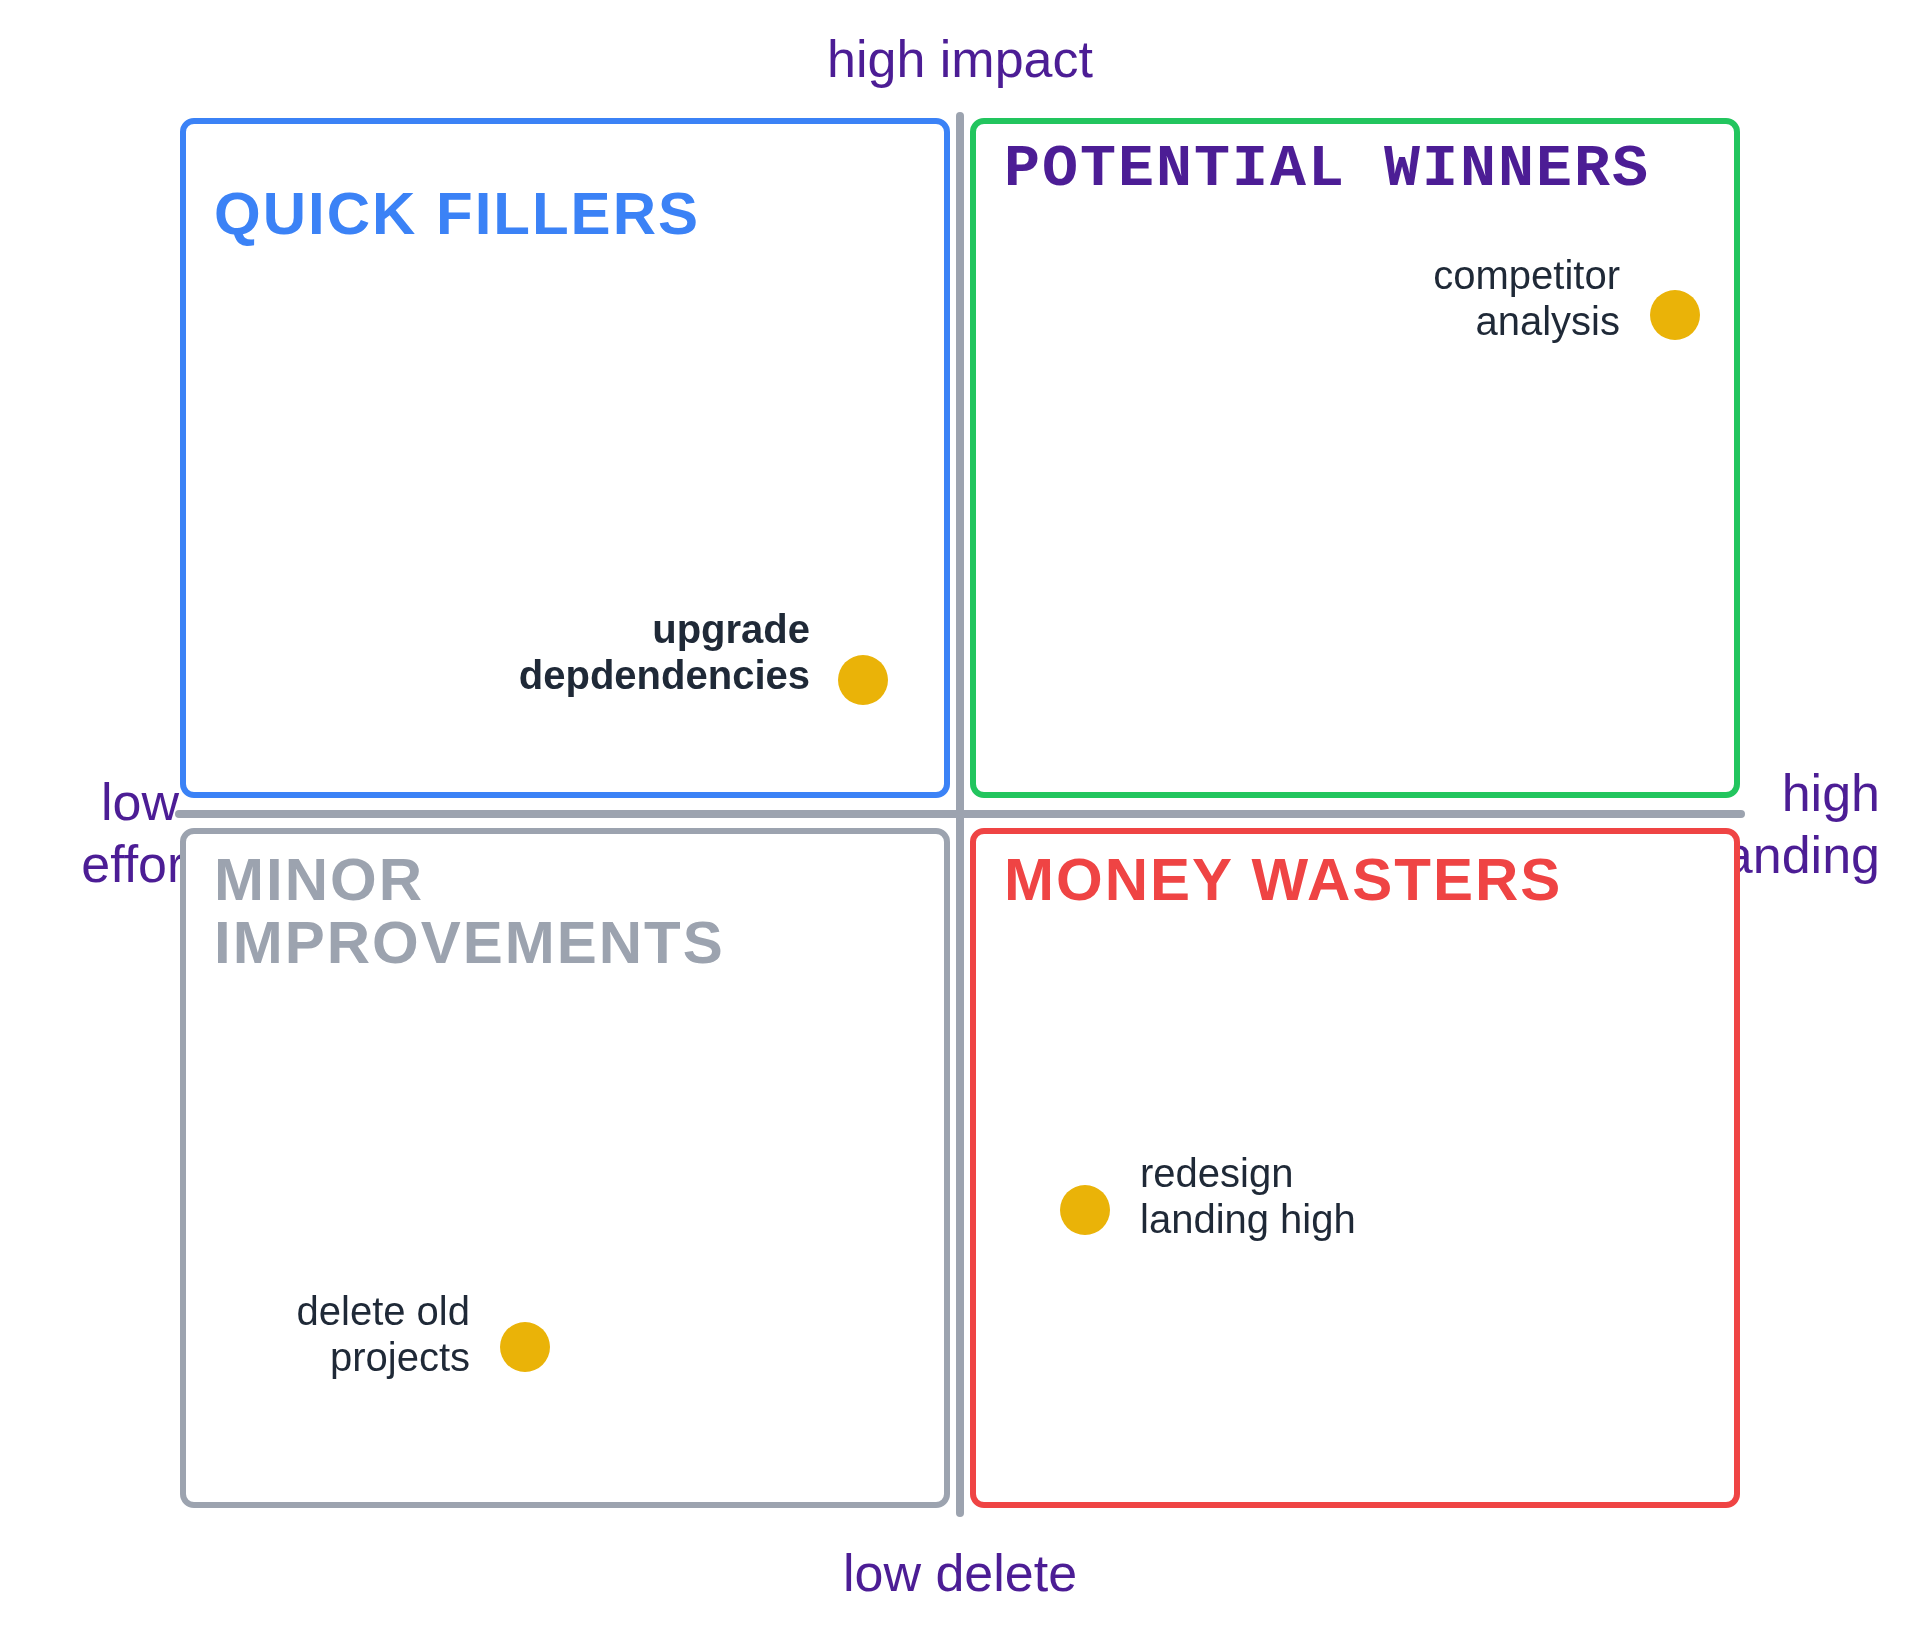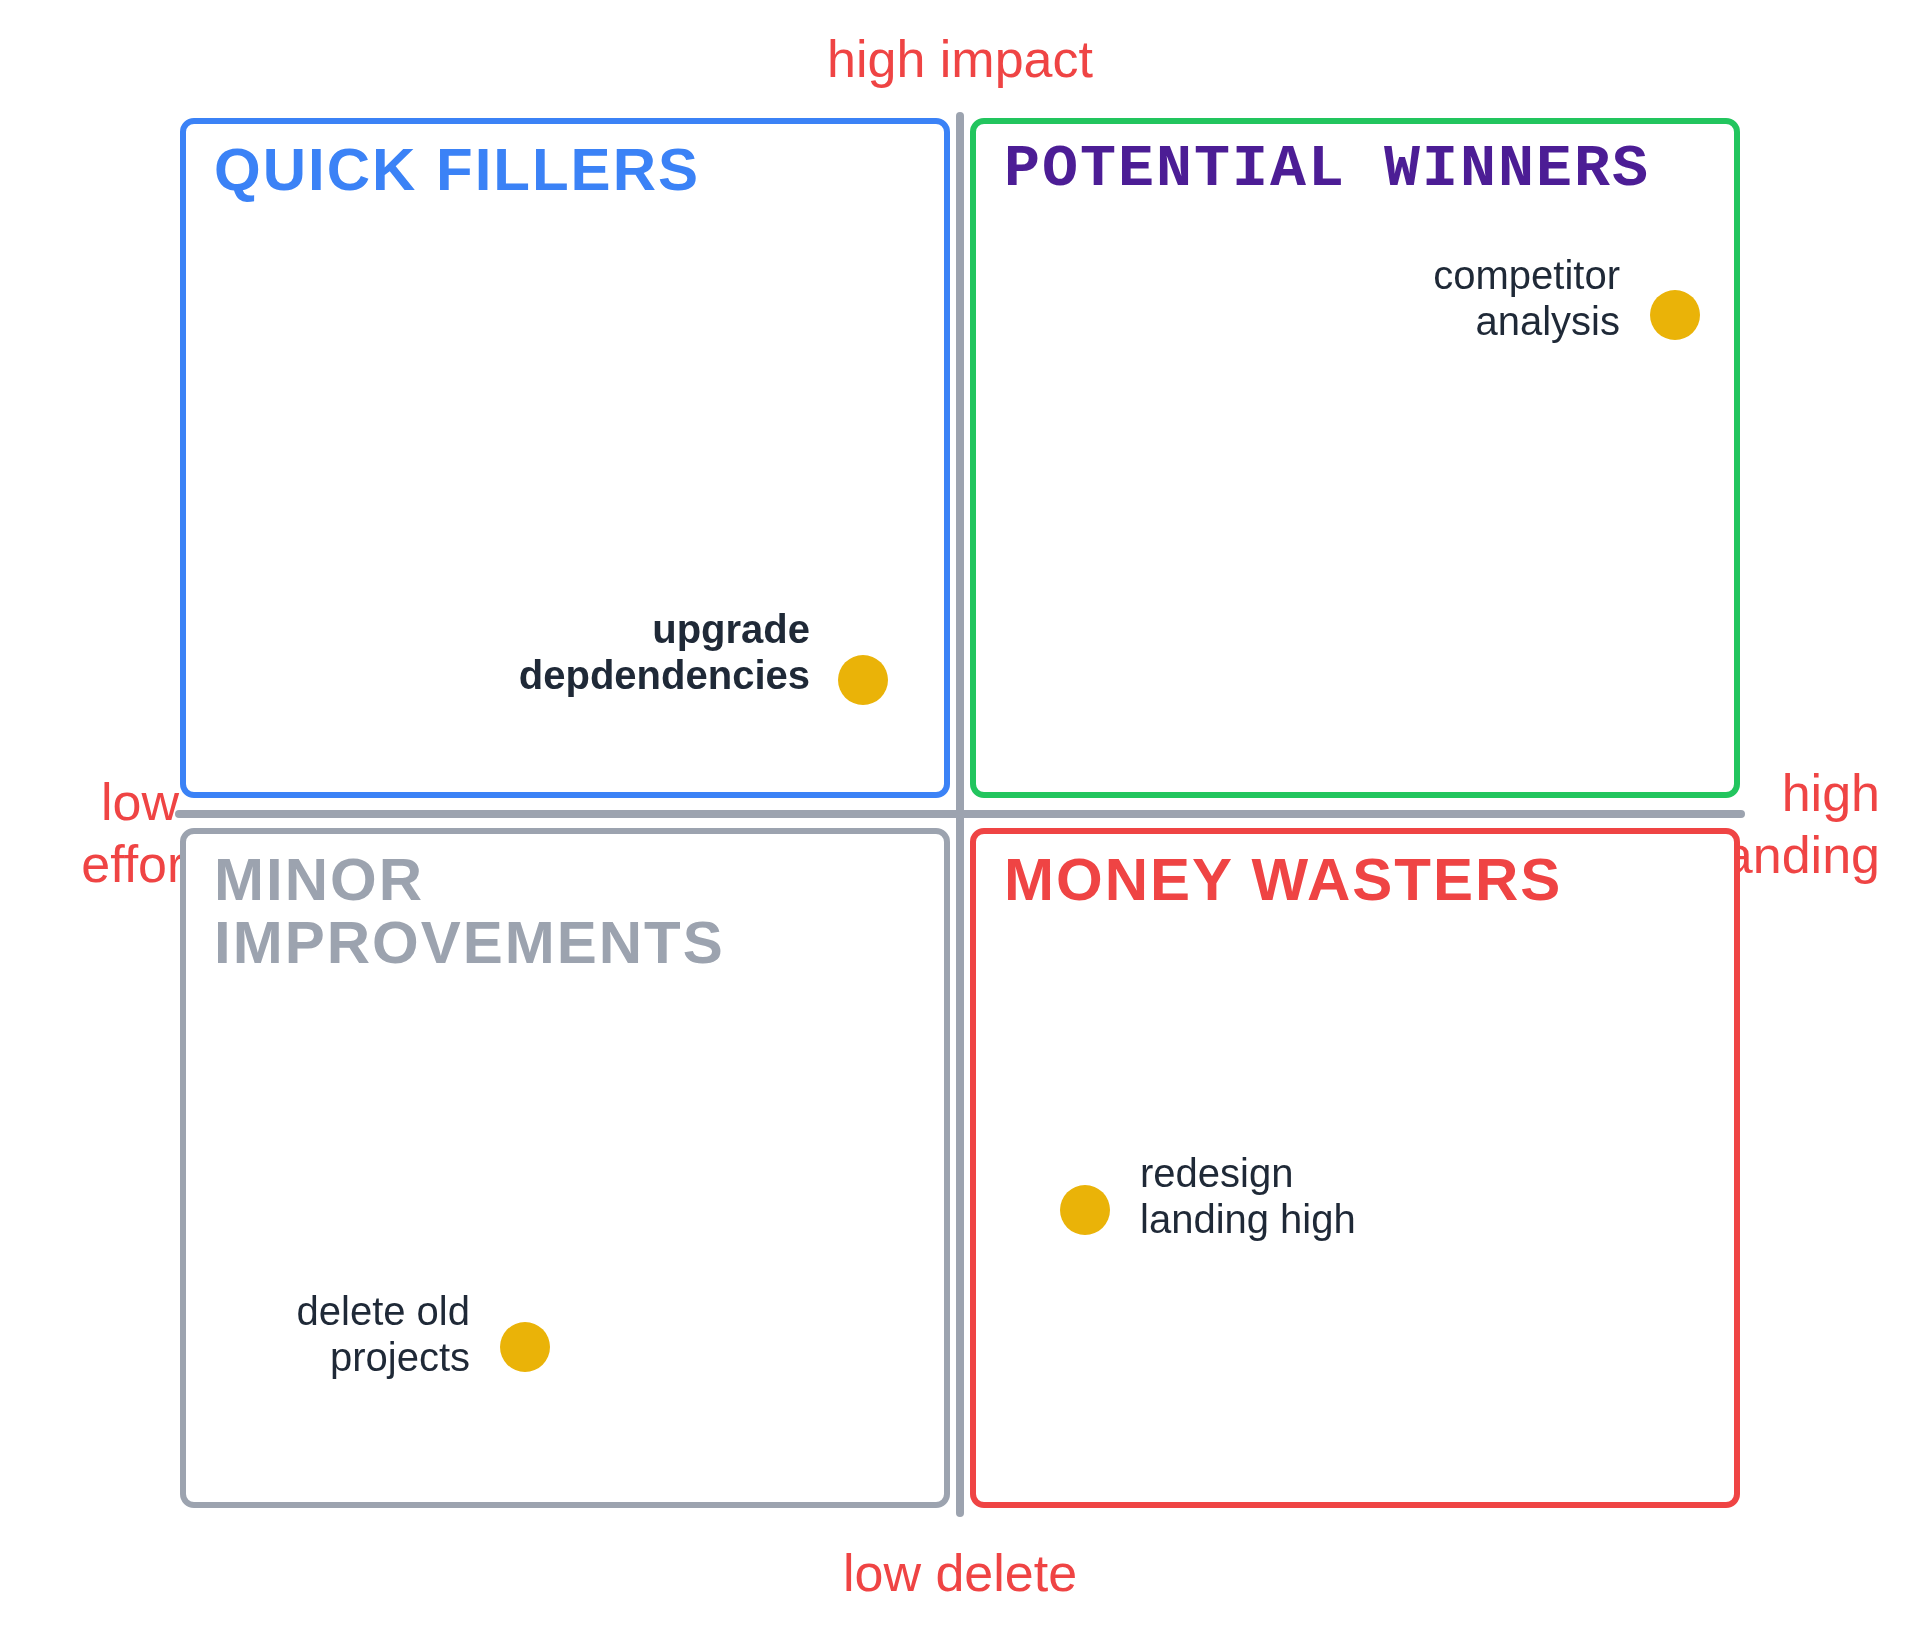--- a/index.html
+++ b/index.html
@@ -12,21 +12,21 @@
     color: #1f2937;
   }
   .stage {
     position: relative;
     width: 1920px;
     height: 1632px;
   }
   
   .axis-label {
     position: absolute;
-    color: #ef4444;
+    color: #4c1d95;
     font-size: 52px;
     line-height: 1.2;
     text-align: center;
   }
   .axis-top   { top: 28px;   left: 0; width: 1920px; }
   .axis-bottom{ bottom: 28px; left: 0; width: 1920px; }
   .axis-left  { top: 771px;  left: 40px;  width: 200px; text-align: center; }
   .axis-right { top: 762px;  right: 40px; width: 200px; text-align: right; }
 
   
@@ -67,21 +67,21 @@
     left: 28px;
     right: 28px;
     font-family: Impact, "Arial Black", "Helvetica Neue", sans-serif;
     font-weight: 800;
     letter-spacing: 2px;
     font-size: 60px;
     line-height: 1.05;
     text-transform: uppercase;
   }
   .q-tl { top: 118px; left: 180px; border-color: #3b82f6; }
-  .q-tl .title { color: #3b82f6; }
+  .q-tl .title { color: #3b82f6; margin-top: 44px; }
   .q-tr { top: 118px; left: 970px; border-color: #22c55e; }
   .q-tr .title { color: #4c1d95; font-family: Liberation Mono, monospace; }
   .q-bl { top: 828px; left: 180px; border-color: #9ca3af; }
   .q-bl .title { color: #9ca3af; }
   .q-br { top: 828px; left: 970px; border-color: #ef4444; padding-left: 17px; }
   .q-br .title { color: #ef4444; }
 
   
   .dot {
     position: absolute;

